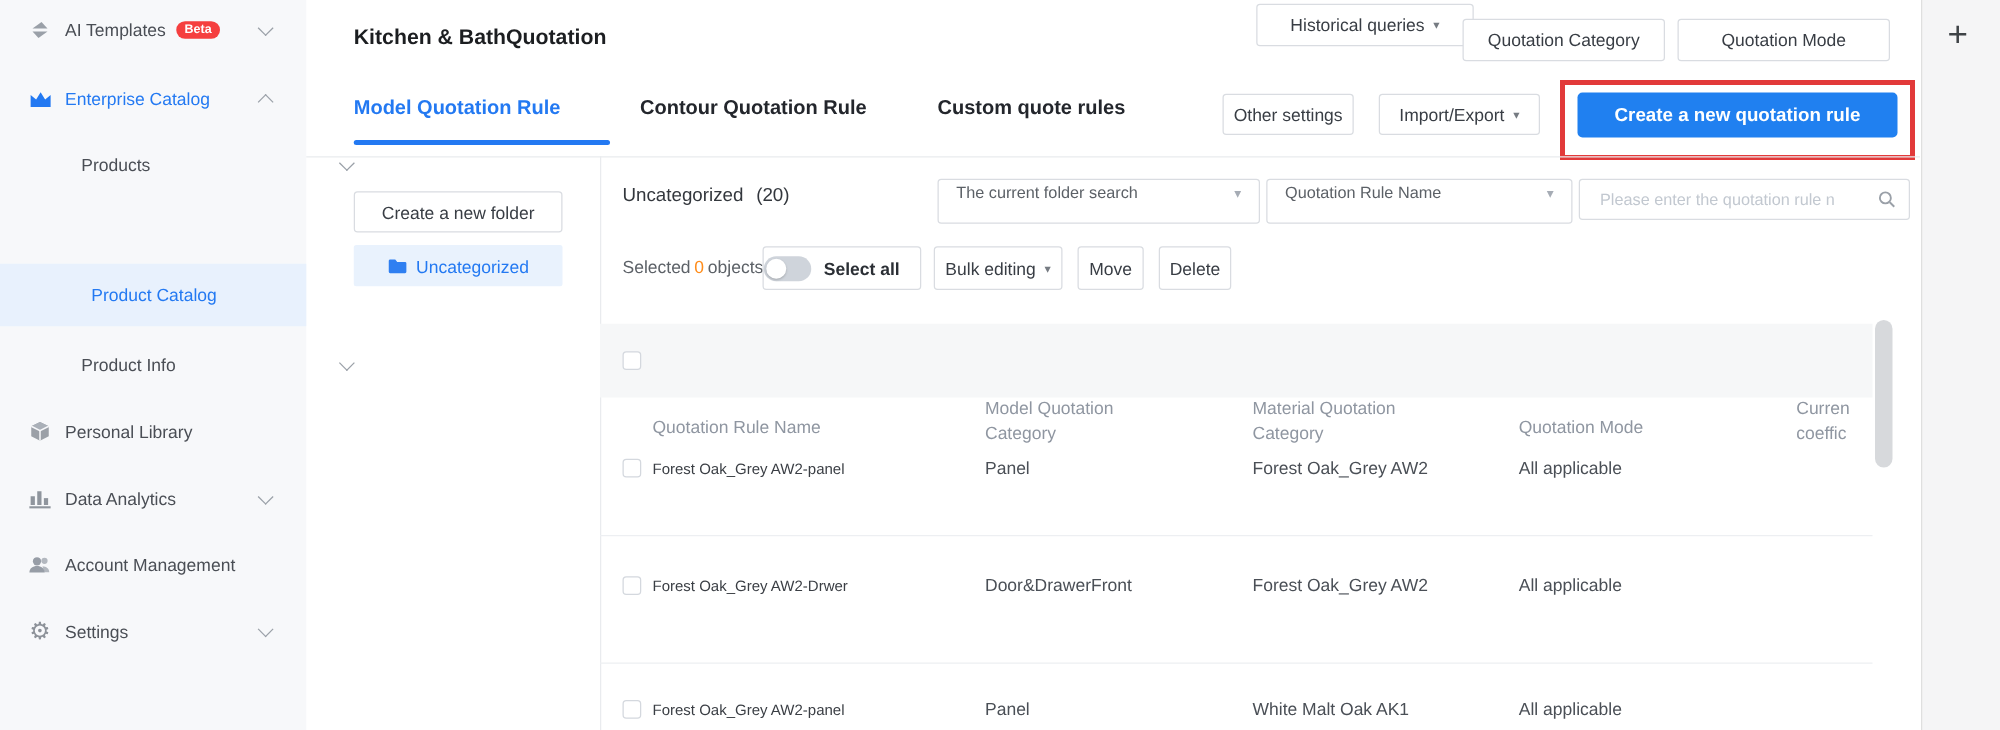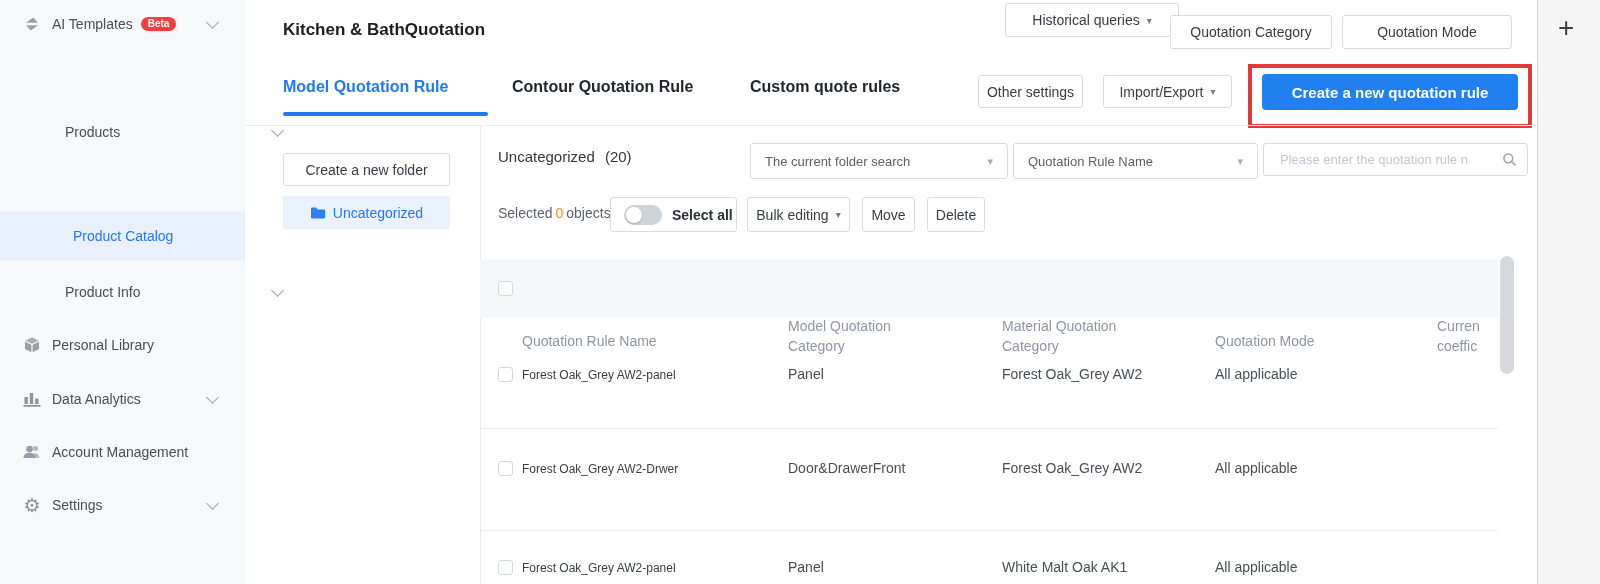--- a/index.html
+++ b/index.html
@@ -33,21 +33,21 @@
   .hline{position:absolute;background:#e9ebee;height:1px;}
   .vline{position:absolute;background:#e9ebee;width:1px;}
 
   .primary-btn{position:absolute;box-sizing:border-box;display:flex;align-items:center;justify-content:center;
     background:#2080f0;color:#fff;font-size:15px;font-weight:700;border-radius:4px;cursor:pointer;}
   .annotation{position:absolute;border:4px solid #e23a3a;box-sizing:border-box;pointer-events:none;}
 
   .folder-item{position:absolute;display:flex;align-items:center;justify-content:center;gap:7px;
     background:#e9f2fd;border-radius:2px;font-size:14px;color:#2379f2;cursor:pointer;}
 
-  .dropdown{position:absolute;box-sizing:border-box;display:flex;align-items:center;
+  .dropdown{position:absolute;box-sizing:border-box;display:flex;align-items:flex-end;
     background:#fff;border:1px solid #d9dce1;border-radius:3px;font-size:13px;color:#5c6167;
     padding:17px 14px;cursor:pointer;}
   .dropdown .dd-caret{margin-left:auto;font-size:11px;color:#a6acb5;}
   .search-box{position:absolute;box-sizing:border-box;display:flex;align-items:center;
     background:#fff;border:1px solid #d9dce1;border-radius:3px;padding:0 10px 0 14px;}
   .search-box input{border:none;outline:none;flex:1;font-size:13px;color:#5c6167;background:transparent;
     font-family:"Liberation Sans",sans-serif;}
   .search-box input::placeholder{color:#c2c8d0;}
 
   .sel-text{position:absolute;font-size:14px;color:#5c6167;}
@@ -81,20 +81,29 @@
         <svg width="18" height="16" viewBox="0 0 18 16">
             <path d="M3 6.8 L15 6.8 L10.2 1.6 Z" fill="#9aa0a8"></path>
             <path d="M3 9.2 L15 9.2 L7.8 14.4 Z" fill="#9aa0a8"></path>
           </svg>
       </span>
       <span>AI Templates</span>
       <span class="badge-beta">Beta</span>
       <span class="chev down"></span>
     </div>
 
+    <div class="nav-item blue" style="top:61px;">
+      <span class="ic">
+        <svg width="19" height="15" viewBox="0 0 19 15">
+            <path d="M1.5 13.5 V4 L5.9 7.6 L9.5 1.8 L13.1 7.6 L17.5 4 V13.5 Z" fill="#2379f2"></path>
+          </svg>
+      </span>
+      <span>Enterprise Catalog</span>
+      <span class="chev up"></span>
+    </div>
 
     <div class="nav-item child" style="top:114px;">
       <span>Products</span>
       <span class="chev down"></span>
     </div>
 
 
     <div class="nav-selected" style="top:211px;">
       <span>Product Catalog</span>
     </div>
@@ -215,21 +224,21 @@
           <circle cx="6.3" cy="6.3" r="4.4" fill="none" stroke="#9aa0a8" stroke-width="1.5"></circle>
           <line x1="9.8" y1="9.8" x2="13.4" y2="13.4" stroke="#9aa0a8" stroke-width="1.5"></line>
         </svg>
     </span>
   </div>
 
   <div class="sel-text" style="left:498px;top:205px;">
     <span>Selected</span><span class="sel-count">0</span><span>objects</span>
   </div>
 
-  <div class="btn" style="left:610px;top:197px;width:127px;height:35px;justify-content:flex-start;padding-left:13px;">
+  <div class="btn" style="left:610px;top:197px;width:127px;height:35px;justify-content:flex-start;">
     <span class="toggle">
         <span class="knob"></span>
       </span>
     <span class="select-all-label">Select all</span>
   </div>
   <div class="btn" style="left:747px;top:197px;width:103px;height:35px;">
     <span>Bulk editing</span>
     <span class="caret">▾</span>
   </div>
   <div class="btn" style="left:862px;top:197px;width:53px;height:35px;">

